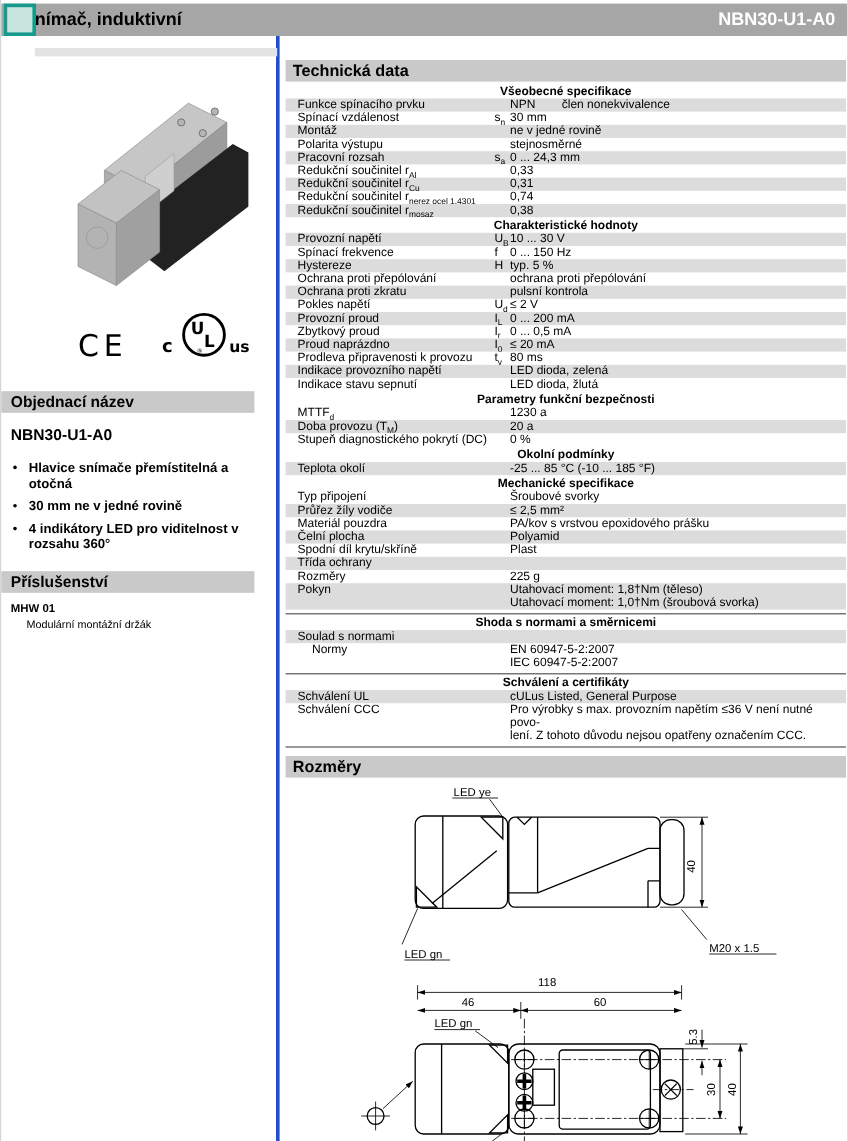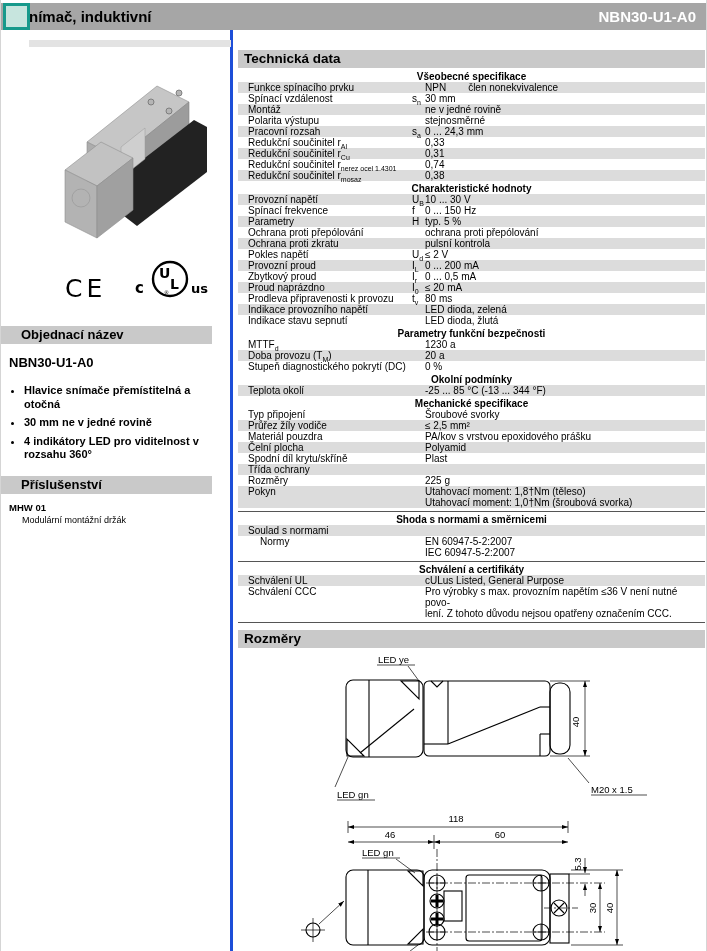--- a/index.html
+++ b/index.html
@@ -11,21 +11,21 @@
   .hdr-title{margin-left:18px;color:#000000;font-weight:bold;font-size:15px;}
   .hdr-part{margin-left:auto;margin-right:10px;color:#fff;font-weight:bold;font-size:15px;}
   
   .cols{position:absolute;top:30px;left:0;right:0;bottom:0;display:flex;}
   .leftcol{width:232px;border-right:3px solid #1d4ed8;position:relative;box-sizing:border-box;}
   .rightcol{flex:1;padding:0 5px;box-sizing:border-box;}
   
   .photo{margin:10px 0 0 28px;width:202px;height:200px;position:relative;}
   .photo-strip{height:7px;background:#e3e3e3;}
   .logos{display:flex;align-items:flex-end;gap:16px;margin:18px 0 0 64px;height:44px;}
-  .lbar{margin-top:24px;width:211px;height:18px;background:#c9c9c9;font-weight:bold;font-size:13px;line-height:18px;padding-left:20px;box-sizing:border-box;}
+  .lbar{margin-top:24px;width:211px;height:18px;background:#c9c9c9;font-weight:bold;font-size:13px;line-height:18px;padding-left:8px;box-sizing:border-box;}
   .lbar2{margin-top:14px;}
   .lpart{margin:11px 0 0 8px;font-weight:bold;font-size:13px;}
   ul.feat{margin:14px 0 0 8px;padding-left:15px;font-weight:bold;font-size:11px;line-height:13.5px;width:200px;box-sizing:border-box;}
   ul.feat li{margin-bottom:5px;}
   .acc-code{margin:8px 0 0 8px;font-weight:bold;font-size:9.5px;}
   .acc-name{margin:2px 0 0 8px;font-size:9px;padding-left:13px;}
   
   .bigbar{height:18px;background:#c9c9c9;font-weight:bold;font-size:13.5px;line-height:18px;padding-left:6px;}
   .bigbar.first{margin-top:20px;}
   .bigbar.dim{margin-top:7px;margin-bottom:4px;}
@@ -192,21 +192,21 @@
             </div>
           </div>
           <div class="trow">
             <div class="tlabel"><span>Spínací frekvence</span></div>
             <div class="tsym"><span>f</span></div>
             <div class="tval">
               <div><span>0 ... 150 Hz</span></div>
             </div>
           </div>
           <div class="trow shade">
-            <div class="tlabel"><span>Parametry</span></div>
+            <div class="tlabel"><span>Hystereze</span></div>
             <div class="tsym"><span>H</span></div>
             <div class="tval">
               <div><span>typ. 5  %</span></div>
             </div>
           </div>
           <div class="trow">
             <div class="tlabel"><span>Ochrana proti přepólování</span></div>
             <div class="tsym"></div>
             <div class="tval">
               <div><span>ochrana proti přepólování</span></div>
@@ -288,21 +288,21 @@
             <div class="tsym"></div>
             <div class="tval">
               <div><span>0 %</span></div>
             </div>
           </div>
           <div class="tsection">Okolní podmínky</div>
           <div class="trow shade">
             <div class="tlabel"><span>Teplota okolí</span></div>
             <div class="tsym"></div>
             <div class="tval">
-              <div><span>-25 ... 85 °C (-13 ... 344 °F)</span></div>
+              <div><span>-25 ... 85 °C (-10 ... 185 °F)</span></div>
             </div>
           </div>
           <div class="tsection">Mechanické specifikace</div>
           <div class="trow">
             <div class="tlabel"><span>Typ připojení</span></div>
             <div class="tsym"></div>
             <div class="tval">
               <div><span>Šroubové svorky</span></div>
             </div>
           </div>

